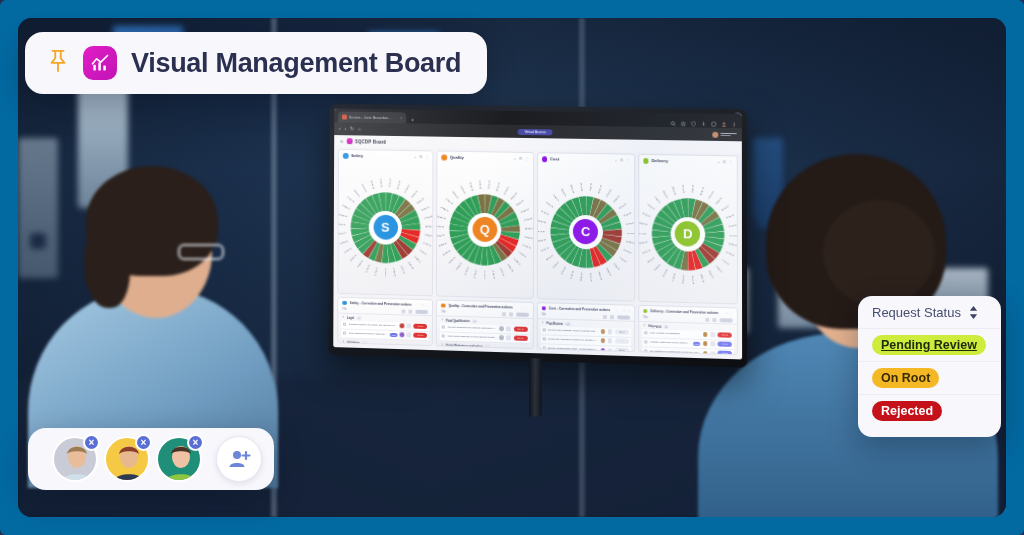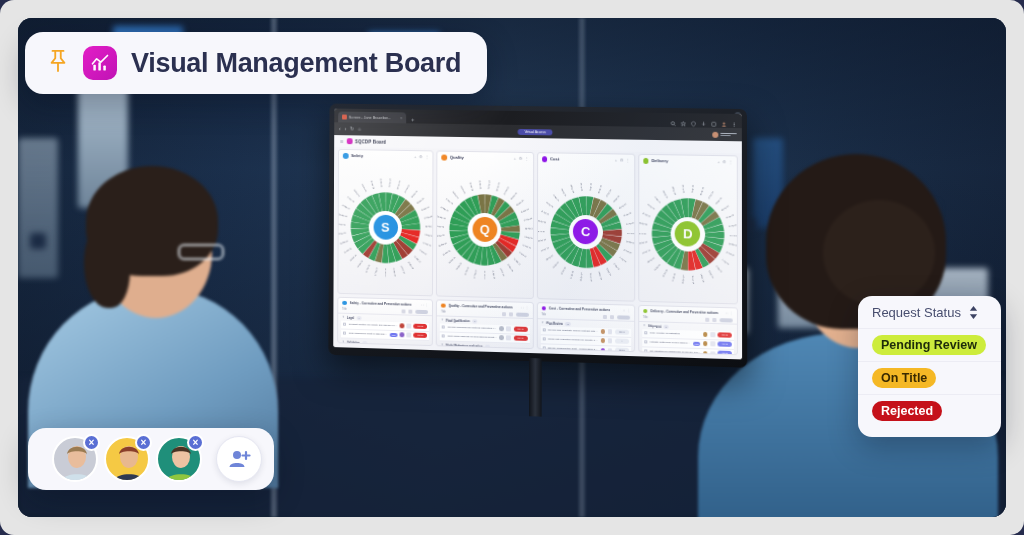--- a/index.html
+++ b/index.html
@@ -5,21 +5,21 @@
   * { box-sizing: border-box; margin: 0; padding: 0; }
   html, body {
     width: 1024px; height: 535px; overflow: hidden;
     font-family: "Liberation Sans", sans-serif;
     background: #262c4d;
   }
 
   
   .frame {
     position: relative; width: 1024px; height: 535px;
-    background: #e5e5e5; border-radius: 14px; overflow: hidden;
+    background: #0369a1; border-radius: 6px; overflow: hidden;
   }
 
   
   .scene {
     position: absolute; left: 18px; top: 18px;
     width: 988px; height: 499px;
     border-radius: 14px; overflow: hidden;
     background: #16233a;
   }
   .scene-bg {
@@ -975,19 +975,19 @@
     <div class="status-head">
       <span>Request Status</span>
       <span class="sort-icon">
         <svg width="11" height="15" viewBox="0 0 12 16">
           <polygon points="6,1 10,6 2,6" fill="#3c4263"></polygon>
           <polygon points="6,15 10,10 2,10" fill="#3c4263"></polygon>
         </svg>
       </span>
     </div>
     <div id="status-list">
-        <div class="status-row"><span class="badge" style="background: rgb(205, 236, 60); color: rgb(29, 43, 10);">Pending Review</span></div>
-        <div class="status-row"><span class="badge" style="background: rgb(245, 184, 37); color: rgb(58, 42, 0);">On Title</span></div>
+        <div class="status-row"><span class="badge" style="background: rgb(205, 236, 60); color: rgb(29, 43, 10); text-decoration: underline;">Pending Review</span></div>
+        <div class="status-row"><span class="badge" style="background: rgb(245, 184, 37); color: rgb(58, 42, 0);">On Root</span></div>
         <div class="status-row"><span class="badge" style="background: rgb(197, 17, 26); color: rgb(255, 255, 255);">Rejected</span></div>
       </div>
   </div>
 
 </div>
 
 </body></html>

